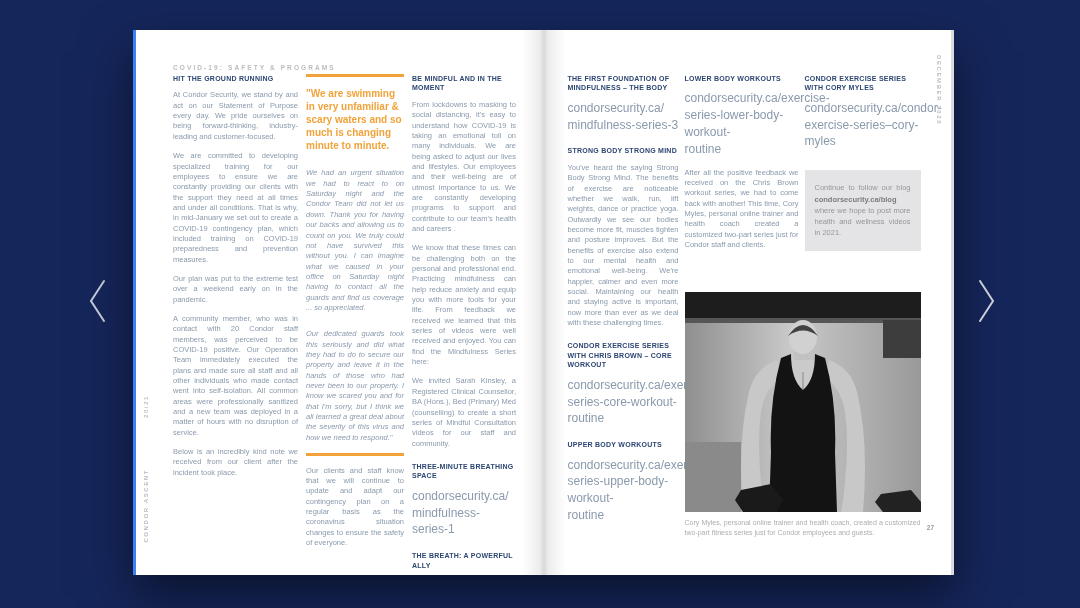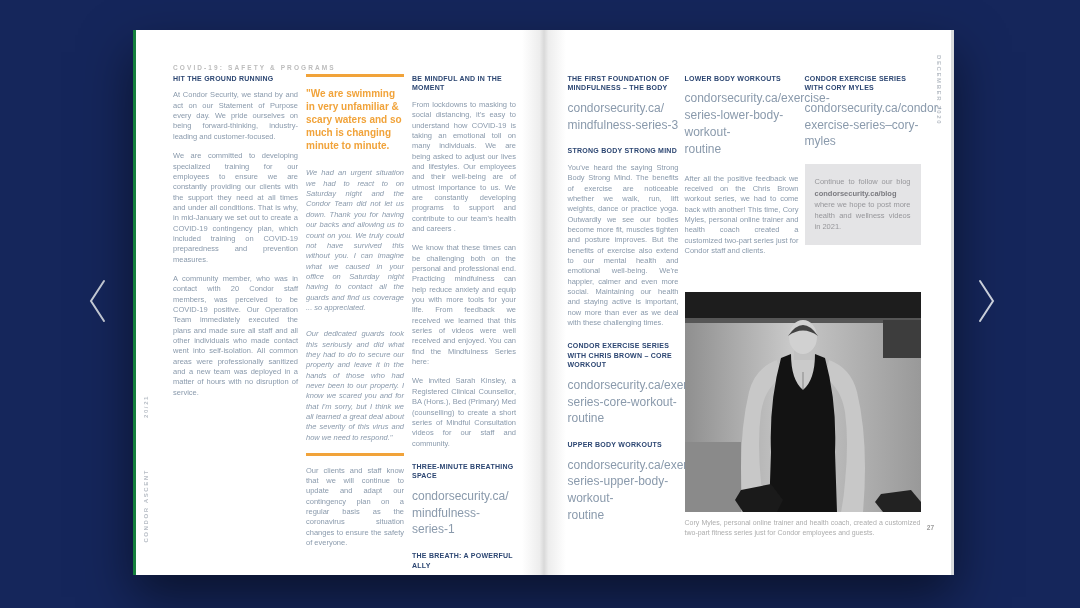--- a/index.html
+++ b/index.html
@@ -5,21 +5,21 @@
   html,body{margin:0;padding:0;width:1080px;height:608px;overflow:hidden;}
   body{background:#15265B;font-family:"Liberation Sans",sans-serif;position:relative;}
   .stage{position:absolute;inset:0;}
 
   .nav-arrow{position:absolute;top:276px;width:30px;height:50px;display:flex;align-items:center;justify-content:center;cursor:pointer;}
   .nav-arrow.left{left:82px;}
   .nav-arrow.right{right:78px;}
 
   .spread{position:absolute;left:133px;top:30px;width:815px;height:545px;display:flex;
           box-shadow:0 22px 48px rgba(0,0,0,.5);
-          border-left:3px solid #15803d;border-right:3px solid #d9dbdd;}
+          border-left:3px solid #3b82f6;border-right:3px solid #d9dbdd;}
   .page{position:relative;flex:1;background:#ffffff;overflow:hidden;}
   .gutter{position:absolute;left:50%;top:0;bottom:0;width:44px;transform:translateX(-50%);
           background:linear-gradient(90deg,rgba(0,0,0,0) 0%,rgba(0,0,0,.07) 40%,rgba(0,0,0,.15) 50%,rgba(0,0,0,.07) 60%,rgba(0,0,0,0) 100%);
           pointer-events:none;z-index:5;}
 
   .eyebrow{position:absolute;top:34px;left:37px;font-size:6.5px;font-weight:700;letter-spacing:2.1px;color:#bcbcbc;}
 
   .spine{position:absolute;font-size:6px;font-weight:600;letter-spacing:1.6px;color:#b7bdc5;}
   .spine-title{left:7px;bottom:32px;writing-mode:vertical-rl;transform:rotate(180deg);}
   .spine-year{left:7px;bottom:157px;writing-mode:vertical-rl;transform:rotate(180deg);}
@@ -34,21 +34,21 @@
   h3,h4{margin:0 0 7px 0;font-size:7px;line-height:1.35;letter-spacing:.25px;color:#2c4672;font-weight:700;text-transform:uppercase;}
   h4{margin-top:13px;}
   p{margin:0 0 9px 0;font-size:7.5px;line-height:1.38;color:#8a9aac;text-align:justify;}
   .link{font-size:12px;line-height:1.4;color:#8a9aac;white-space:pre-line;margin-bottom:3px;cursor:pointer;}
 
   .rule{height:2.5px;background:#F1A33A;margin-bottom:10px;}
   .rule.bottom{margin-top:3px;}
   .pull-quote{font-size:10px;line-height:1.32;font-weight:700;color:#F1A33A;margin-bottom:11px;}
   p.testimonial{font-style:italic;margin-bottom:10px;margin-top:16px;}
 
-  .box{margin-top:14px;background:#e4e4e6;padding:12px 10px;font-size:7.5px;line-height:1.5;color:#97979b;text-align:justify;}
+  .box{margin-top:20px;background:#e4e4e6;padding:12px 10px;font-size:7.5px;line-height:1.5;color:#97979b;text-align:justify;}
   .box b{color:#7b7b80;}
 
   .photo{position:absolute;left:141px;top:262px;width:236px;height:220px;overflow:hidden;}
   .caption{position:absolute;left:141px;top:488px;width:236px;font-size:7px;line-height:1.45;color:#adadad;text-align:justify;}
   .page-number{position:absolute;right:17px;top:494px;font-size:6.5px;font-weight:700;color:#9a9a9a;}
 </style>
 </head>
 <body>
 
 <div class="stage">
@@ -64,21 +64,23 @@
     <div class="page left-page">
       <div class="eyebrow">COVID-19: SAFETY &amp; PROGRAMS</div>
       <div class="spine spine-title">CONDOR ASCENT</div>
       <div class="spine spine-year">20/21</div>
 
       <div class="cols">
         <div class="col lc1">
           <h3>HIT THE GROUND RUNNING</h3>
           <p>At Condor Security, we stand by and act on our Statement of Purpose every day. We pride ourselves on being forward-thinking, industry-leading and customer-focused.</p>
           <p>We are committed to developing specialized training for our employees to ensure we are constantly providing our clients with the support they need at all times and under all conditions. That is why, in mid-January we set out to create a COVID-19 contingency plan, which included training on COVID-19 preparedness and prevention measures.</p>
+          <p>Our plan was put to the extreme test over a weekend early on in the pandemic.</p>
           <p>A community member, who was in contact with 20 Condor staff members, was perceived to be COVID-19 positive. Our Operation Team immediately executed the plans and made sure all staff and all other individuals who made contact went into self-isolation. All common areas were professionally sanitized and a new team was deployed in a matter of hours with no disruption of service.</p>
+          <p>Below is an incredibly kind note we received from our client after the incident took place.</p>
         </div>
 
         <div class="col lc2">
           <div class="rule"></div>
           <div class="pull-quote">"We are swimming in very unfamiliar &amp; scary waters and so much is changing minute to minute.</div>
           <p class="testimonial">We had an urgent situation we had to react to on Saturday night and the Condor Team did not let us down. Thank you for having our backs and allowing us to count on you. We truly could not have survived this without you. I can imagine what we caused in your office on Saturday night having to contact all the guards and find us coverage ... so appreciated.</p>
           <p class="testimonial">Our dedicated guards took this seriously and did what they had to do to secure our property and leave it in the hands of those who had never been to our property. I know we scared you and for that I'm sorry, but I think we all learned a great deal about the severity of this virus and how we need to respond."</p>
           <div class="rule bottom"></div>
           <p>Our clients and staff know that we will continue to update and adapt our contingency plan on a regular basis as the coronavirus situation changes to ensure the safety of everyone.</p>
         </div>
@@ -115,21 +117,21 @@
           <div class="link">condorsecurity.ca/exercise-
 series-upper-body-workout-
 routine</div>
         </div>
 
         <div class="col rc2">
           <h3>LOWER BODY WORKOUTS</h3>
           <div class="link">condorsecurity.ca/exercise-
 series-lower-body-workout-
 routine</div>
-          <p style="margin-top:16px">After all the positive feedback we received on the Chris Brown workout series, we had to come back with another! This time, Cory Myles, personal online trainer and health coach created a customized two-part series just for Condor staff and clients.</p>
+          <p style="margin-top:10px">After all the positive feedback we received on the Chris Brown workout series, we had to come back with another! This time, Cory Myles, personal online trainer and health coach created a customized two-part series just for Condor staff and clients.</p>
         </div>
 
         <div class="col rc3">
           <h3>CONDOR EXERCISE SERIES WITH CORY MYLES</h3>
           <div class="link">condorsecurity.ca/condor-
 exercise-series–cory-myles</div>
           <div class="box"><span>Continue to follow our blog </span><b>condorsecurity.ca/blog</b><span> where we hope to post more health and wellness videos in 2021.</span></div>
         </div>
       </div>
 

